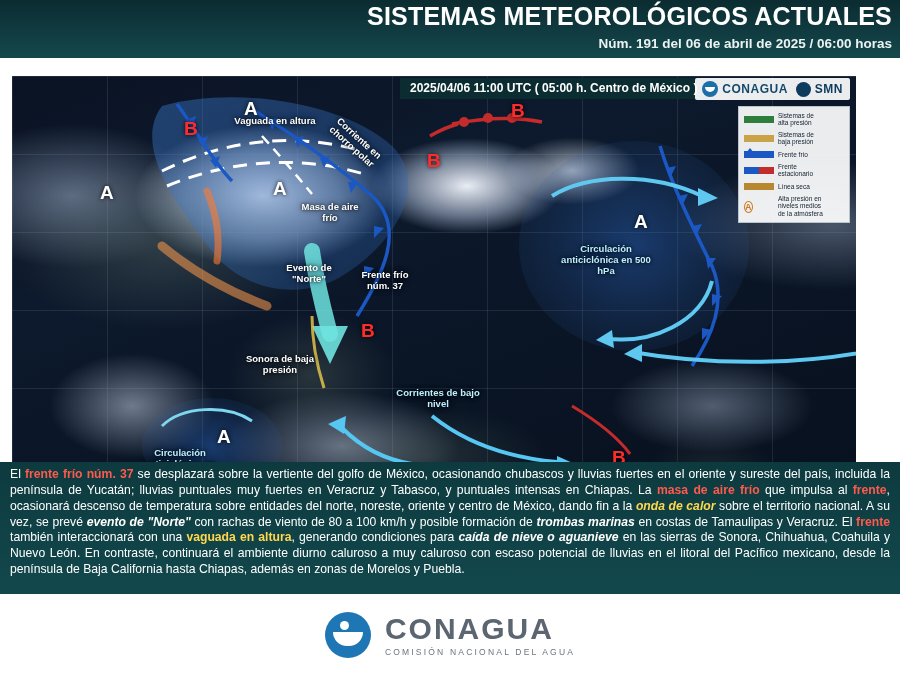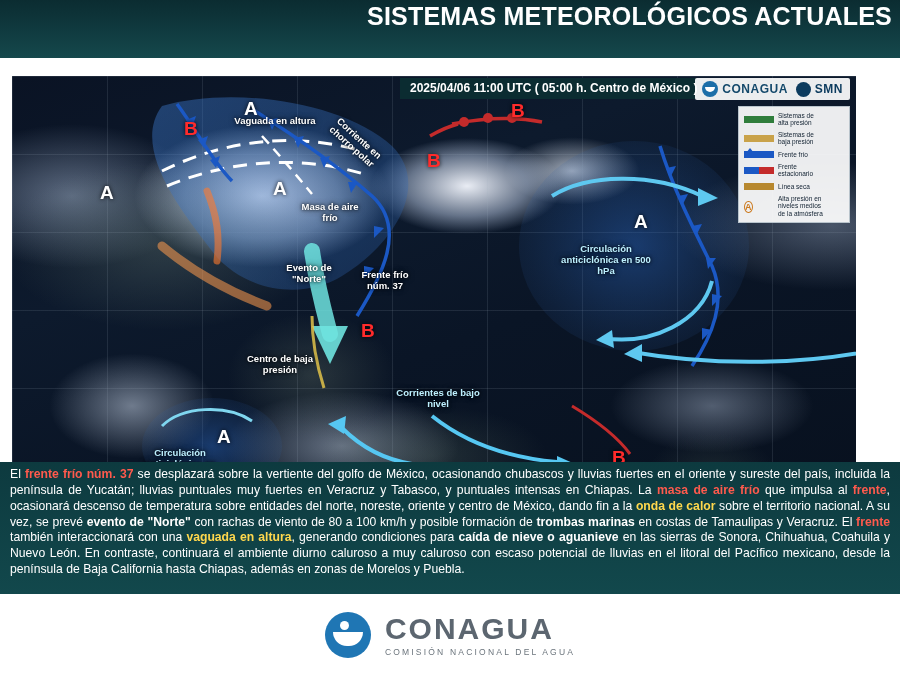--- a/index.html
+++ b/index.html
@@ -135,21 +135,21 @@
     position:absolute; left:0; top:462px; width:900px; height:132px;
     background: linear-gradient(to bottom, #0d3a3f 0%, #12484c 100%);
     color:#ffffff;
     padding:5px 10px 4px 10px;
     font-size:12.2px;
     line-height:1.30;
     text-align:justify;
   }
   .hl-red { color:#ff5a4d; font-weight:bold; }
   .hl-yellow { color:#ffd84d; font-weight:bold; }
-  .hl-ital { font-weight:bold; }
+  .hl-ital { font-style:italic; font-weight:bold; }
 
   
   .footer {
     position:absolute; left:0; top:594px; width:900px; height:81px;
     background:#ffffff; display:flex; align-items:center; justify-content:center; gap:14px;
   }
   .footer-mark { width:46px; height:46px; position:relative; }
   .footer-mark .circ {
     position:absolute; inset:0; border-radius:50%;
     background:#1f76b4;
@@ -167,20 +167,21 @@
 
   svg.overlay { position:absolute; left:0; top:0; width:900px; height:404px; }
 </style>
 </head>
 <body>
 
 <div class="page">
 
   <div class="header">
     <div class="header-title">SISTEMAS METEOROLÓGICOS ACTUALES</div>
+    <div class="header-sub">Núm. 191 del 06 de abril de 2025 / 06:00 horas</div>
   </div>
 
   <div class="map">
     <div class="satellite"></div>
     <div class="landmask"></div>
     <div class="grid-lines"></div>
 
     <svg class="overlay" viewBox="0 0 900 404">
       <defs>
         <linearGradient id="coldmass" x1="0" y1="0" x2="1" y2="1">
@@ -314,21 +315,21 @@
     <div class="map-label" style="left:222px; top:40px; width:82px;">Vaguada
 en altura</div>
     <div class="map-label" style="left:300px; top:56px; width:86px; transform:rotate(42deg);">Corriente en
 chorro polar</div>
     <div class="map-label" style="left:285px; top:126px; width:66px;">Masa de
 aire frío</div>
     <div class="map-label" style="left:262px; top:187px; width:70px;">Evento de
 "Norte"</div>
     <div class="map-label" style="left:338px; top:194px; width:70px;">Frente frío
 núm. 37</div>
-    <div class="map-label" style="left:226px; top:278px; width:84px;">Centro de
+    <div class="map-label" style="left:226px; top:278px; width:84px;">Sonora de
 baja presión</div>
     <div class="map-label cyan" style="left:380px; top:312px; width:92px;">Corrientes de
 bajo nivel</div>
     <div class="map-label cyan" style="left:548px; top:168px; width:92px;">Circulación
 anticiclónica
 en 500 hPa</div>
     <div class="map-label cyan" style="left:124px; top:372px; width:88px;">Circulación
 anticiclónica
 en 500 hPa</div>
 

